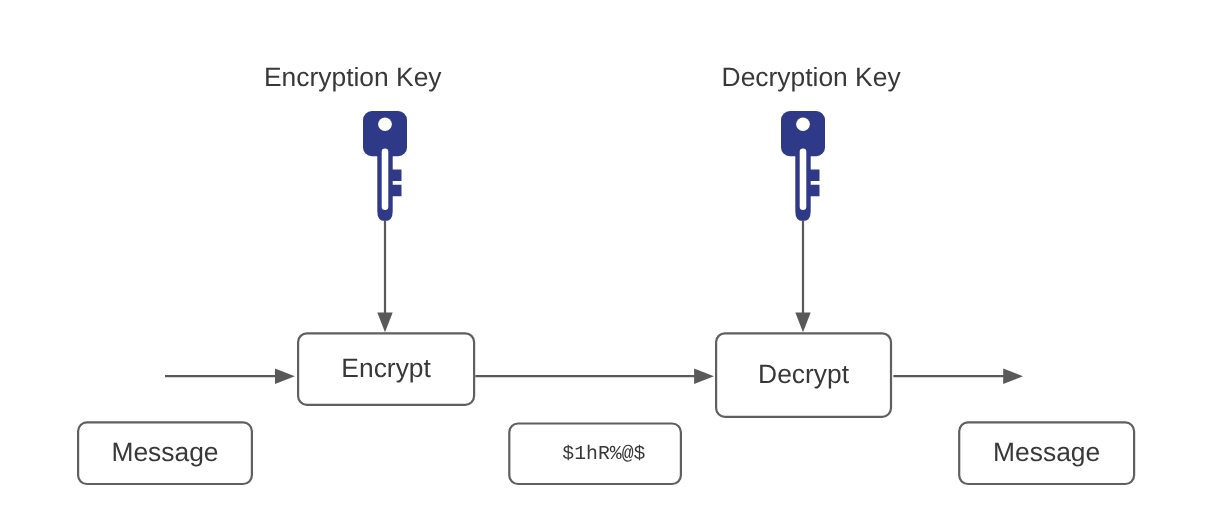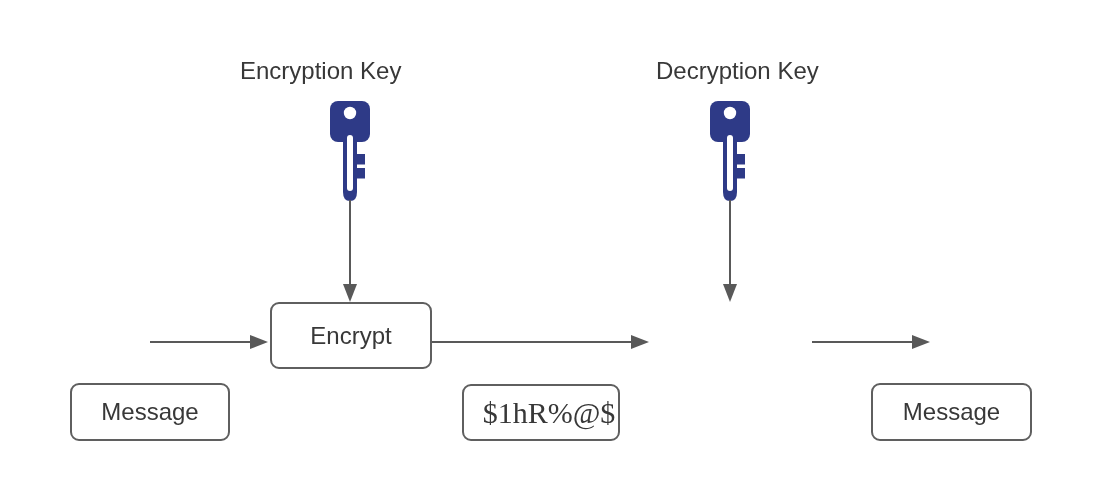--- a/index.html
+++ b/index.html
@@ -29,22 +29,22 @@
     background:var(--background);
     border:2px solid var(--box-border);
     border-radius:9px;
     display:flex;
     align-items:center;
     justify-content:center;
     font-size:24px;
     color:var(--text);
   }
   .cipher{
-    font-family:Liberation Serif, serif;
-    font-size:30px;
+    font-family:Liberation Mono, monospace;
+    font-size:18px;
     padding-left:16px;
   }
   .icon-svg{position:absolute;display:block;}
   .key-shape{fill:var(--key-fill);}
   .key-hole{fill:var(--background);}
   .arrow-line{stroke:var(--arrow-stroke);stroke-width:2;}
   .arrow-head{fill:var(--arrow-stroke);}
 </style>
 </head>
 <body>
@@ -92,20 +92,23 @@
 
   <svg class="icon-svg" style="left:812px;top:333px;" width="118" height="18" viewBox="0 0 118 18">
     <line class="arrow-line" x1="0" y1="9" x2="101" y2="9"></line>
     <polygon class="arrow-head" points="100,2 100,16 118,9"></polygon>
   </svg>
 
   <div class="node-box" style="left:270px;top:302px;width:162px;height:67px;">
     <span>Encrypt</span>
   </div>
 
+  <div class="node-box" style="left:650px;top:302px;width:161px;height:78px;">
+    <span>Decrypt</span>
+  </div>
 
   <div class="node-box" style="left:70px;top:383px;width:160px;height:58px;">
     <span>Message</span>
   </div>
 
   <div class="node-box cipher" style="left:462px;top:384px;width:158px;height:57px;">
     <span>$1hR%@$</span>
   </div>
 
   <div class="node-box" style="left:871px;top:383px;width:161px;height:58px;">

